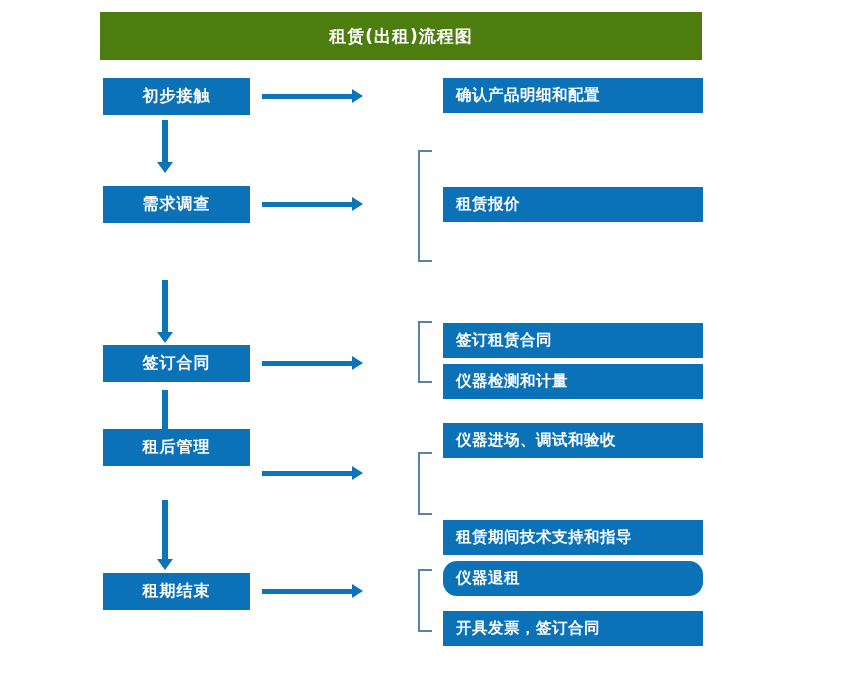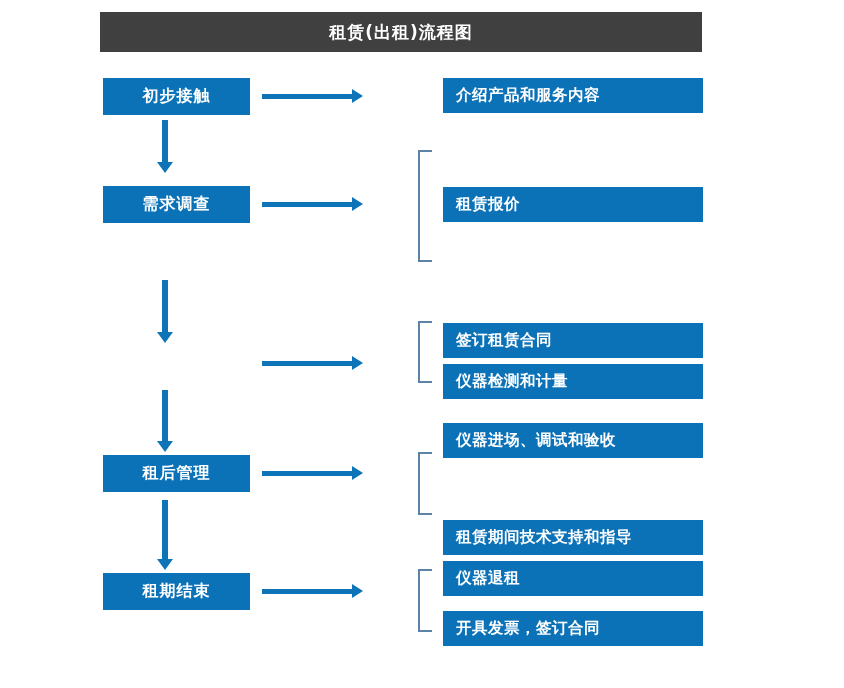--- a/index.html
+++ b/index.html
@@ -6,22 +6,22 @@
   body{
     width:844px;height:688px;
     background:#ffffff;
     font-family:"DejaVu Sans","Liberation Sans",sans-serif;
     overflow:hidden;
   }
   #stage{position:relative;width:844px;height:688px;}
 
   .title-bar{
     position:absolute;
-    left:100px; top:12px; width:602px; height:40px;
-    background:#404040;
+    left:100px; top:12px; width:602px; height:48px;
+    background:#4d7c0f;
     color:#ffffff;
     font-size:17px; font-weight:bold;
     display:flex; align-items:center; justify-content:center;
     letter-spacing:1px;
   }
 
   .node{
     position:absolute;
     background:#0b72b8;
     color:#ffffff;
@@ -86,21 +86,21 @@
 
   <div class="title-bar">租赁(出租)流程图</div>
 
   <div class="node left" style="top:78px;">初步接触</div>
 
   <div class="h-arrow" style="left:262px; top:89px; width:101px;">
     <div class="shaft" style="width:90px;"></div>
     <div class="head" style="left:90px;"></div>
   </div>
 
-  <div class="node right" style="top:78px;">介绍产品和服务内容</div>
+  <div class="node right" style="top:78px;">确认产品明细和配置</div>
 
   <div class="v-arrow" style="left:157px; top:120px; height:53px;">
     <div class="shaft" style="height:42px;"></div>
     <div class="head" style="top:42px;"></div>
   </div>
 
   <div class="node left" style="top:186px;">需求调查</div>
 
   <div class="h-arrow" style="left:262px; top:197px; width:101px;">
     <div class="shaft" style="width:90px;"></div>
@@ -109,37 +109,38 @@
 
   <div class="bracket" style="left:418px; top:150px; height:112px;"></div>
 
   <div class="node right" style="top:187px;">租赁报价</div>
 
   <div class="v-arrow" style="left:157px; top:280px; height:63px;">
     <div class="shaft" style="height:52px;"></div>
     <div class="head" style="top:52px;"></div>
   </div>
 
+  <div class="node left" style="top:345px;">签订合同</div>
 
   <div class="h-arrow" style="left:262px; top:356px; width:101px;">
     <div class="shaft" style="width:90px;"></div>
     <div class="head" style="left:90px;"></div>
   </div>
 
   <div class="bracket" style="left:418px; top:321px; height:62px;"></div>
 
   <div class="node right" style="top:323px;">签订租赁合同</div>
   <div class="node right" style="top:364px;text-align:right;">仪器检测和计量</div>
 
   <div class="v-arrow" style="left:157px; top:390px; height:62px;">
     <div class="shaft" style="height:51px;"></div>
     <div class="head" style="top:51px;"></div>
   </div>
 
-  <div class="node left" style="top:455px;">租后管理</div>
+  <div class="node left" style="top:429px;">租后管理</div>
 
   <div class="h-arrow" style="left:262px; top:466px; width:101px;">
     <div class="shaft" style="width:90px;"></div>
     <div class="head" style="left:90px;"></div>
   </div>
 
   <div class="bracket" style="left:418px; top:452px; height:63px;"></div>
 
   <div class="node right" style="top:423px;">仪器进场、调试和验收</div>
   <div class="node right" style="top:492px;margin-top:28px;">租赁期间技术支持和指导</div>
@@ -151,16 +152,16 @@
 
   <div class="node left" style="top:573px;">租期结束</div>
 
   <div class="h-arrow" style="left:262px; top:584px; width:101px;">
     <div class="shaft" style="width:90px;"></div>
     <div class="head" style="left:90px;"></div>
   </div>
 
   <div class="bracket" style="left:418px; top:569px; height:63px;"></div>
 
-  <div class="node right" style="top:561px;">仪器退租</div>
+  <div class="node right" style="top:561px;border-radius:14px;">仪器退租</div>
   <div class="node right" style="top:611px;">开具发票，签订合同</div>
 
 </div>
 
 </body></html>

